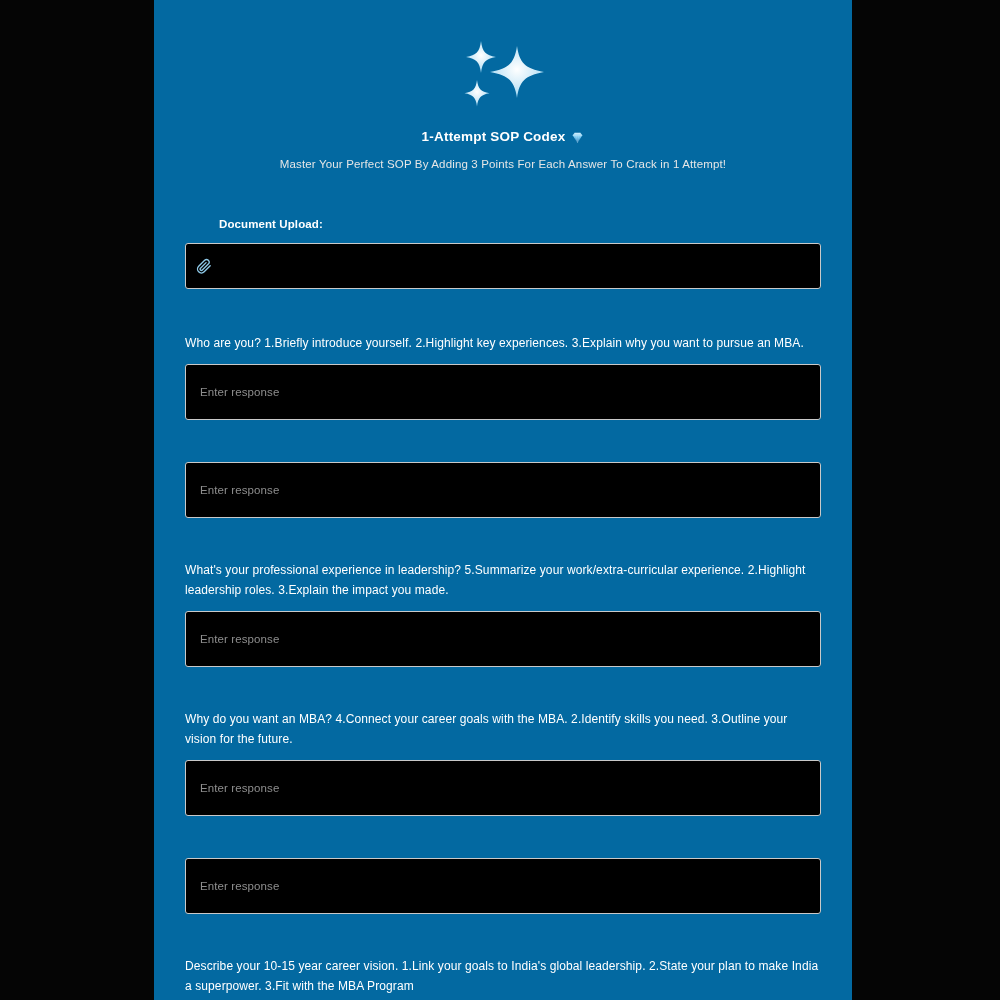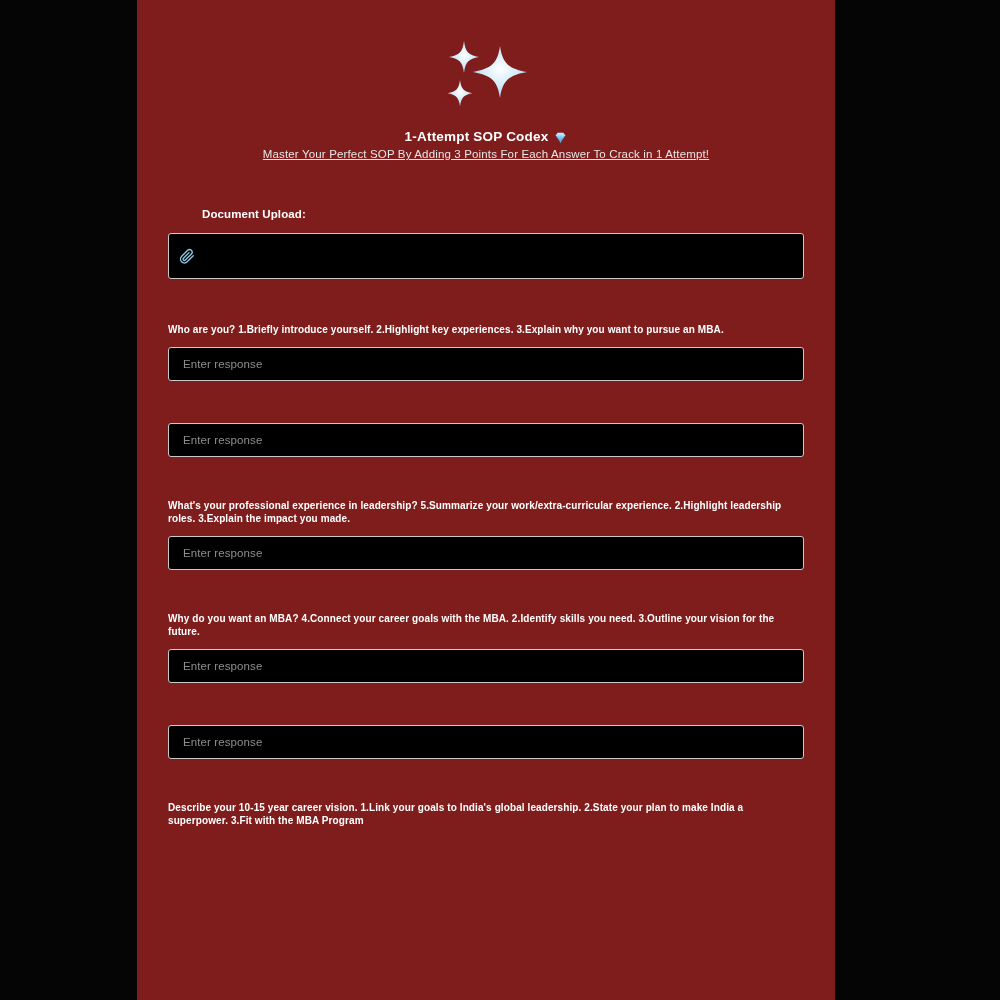--- a/index.html
+++ b/index.html
@@ -20,25 +20,25 @@
   .page {
     width: 1000px;
     height: 1000px;
     background: #050505;
     position: relative;
     overflow: hidden;
   }
 
   .app-frame {
     position: absolute;
-    left: 137px;
+    left: 154px;
     top: 0;
     width: 698px;
     height: 1000px;
-    background: #7f1d1d;
+    background: #0369a1;
     overflow: hidden;
   }
 
   .inner {
     width: 698px;
     padding: 0 31px;
   }
 
   
   .header {
@@ -64,56 +64,56 @@
     display: flex;
     align-items: center;
     justify-content: center;
     gap: 6px;
     line-height: 18px;
   }
 
   .gem-svg { display: block; margin-top: 1px; }
 
   .app-subtitle {
+    margin-top: 10px;
     font-size: 11.5px;
     font-weight: normal;
     color: #e6e6e6;
     letter-spacing: 0.15px;
     line-height: 16px;
-    text-decoration: underline;
   }
 
   
   .section {
     margin-top: 44px;
   }
 
   .field-label {
     font-size: 11.5px;
     font-weight: bold;
     color: #ffffff;
     line-height: 17px;
     letter-spacing: 0.1px;
     margin-bottom: 10px;
     padding-left: 34px;
   }
 
   .question-label {
-    font-size: 10px;
-    font-weight: bold;
-    color: #ffffff;
-    line-height: 13px;
+    font-size: 12px;
+    font-weight: normal;
+    color: #ffffff;
+    line-height: 20px;
     letter-spacing: 0.1px;
     margin-bottom: 11px;
   }
 
   .input-shell {
     position: relative;
     width: 100%;
-    height: 34px;
+    height: 56px;
     border: 1px solid #c9c9c9;
     border-radius: 3px;
     background: #000000;
     display: flex;
     align-items: center;
   }
 
   .input-shell.upload { height: 46px; }
 
   .input-text {

